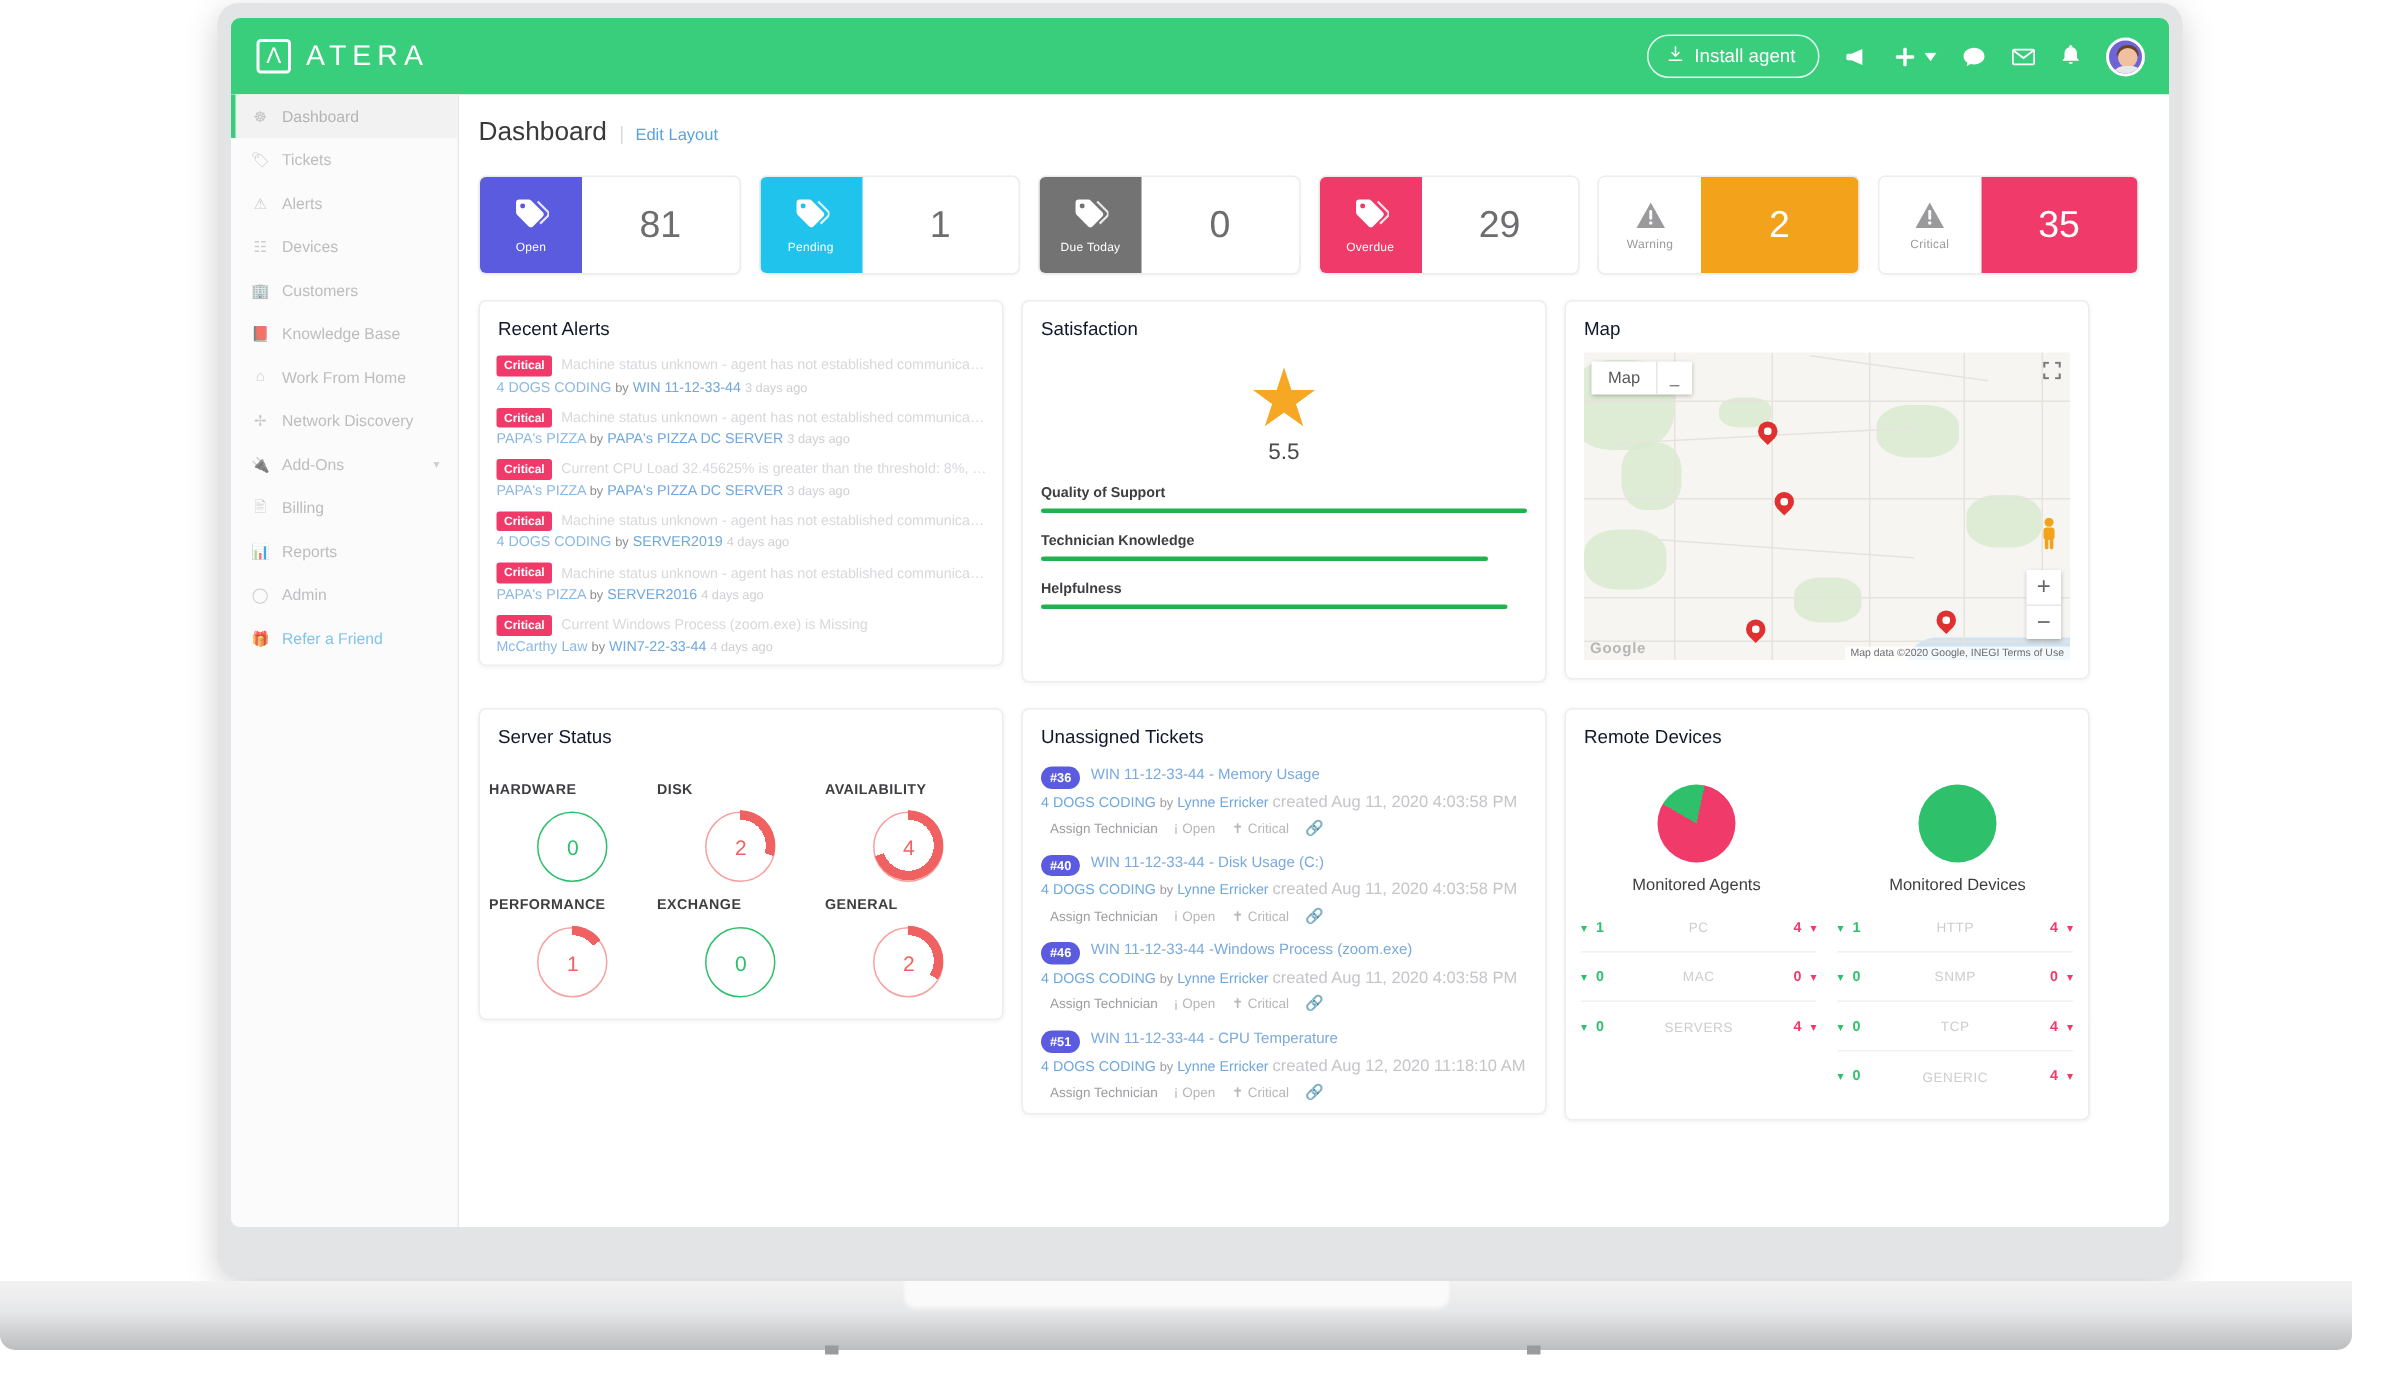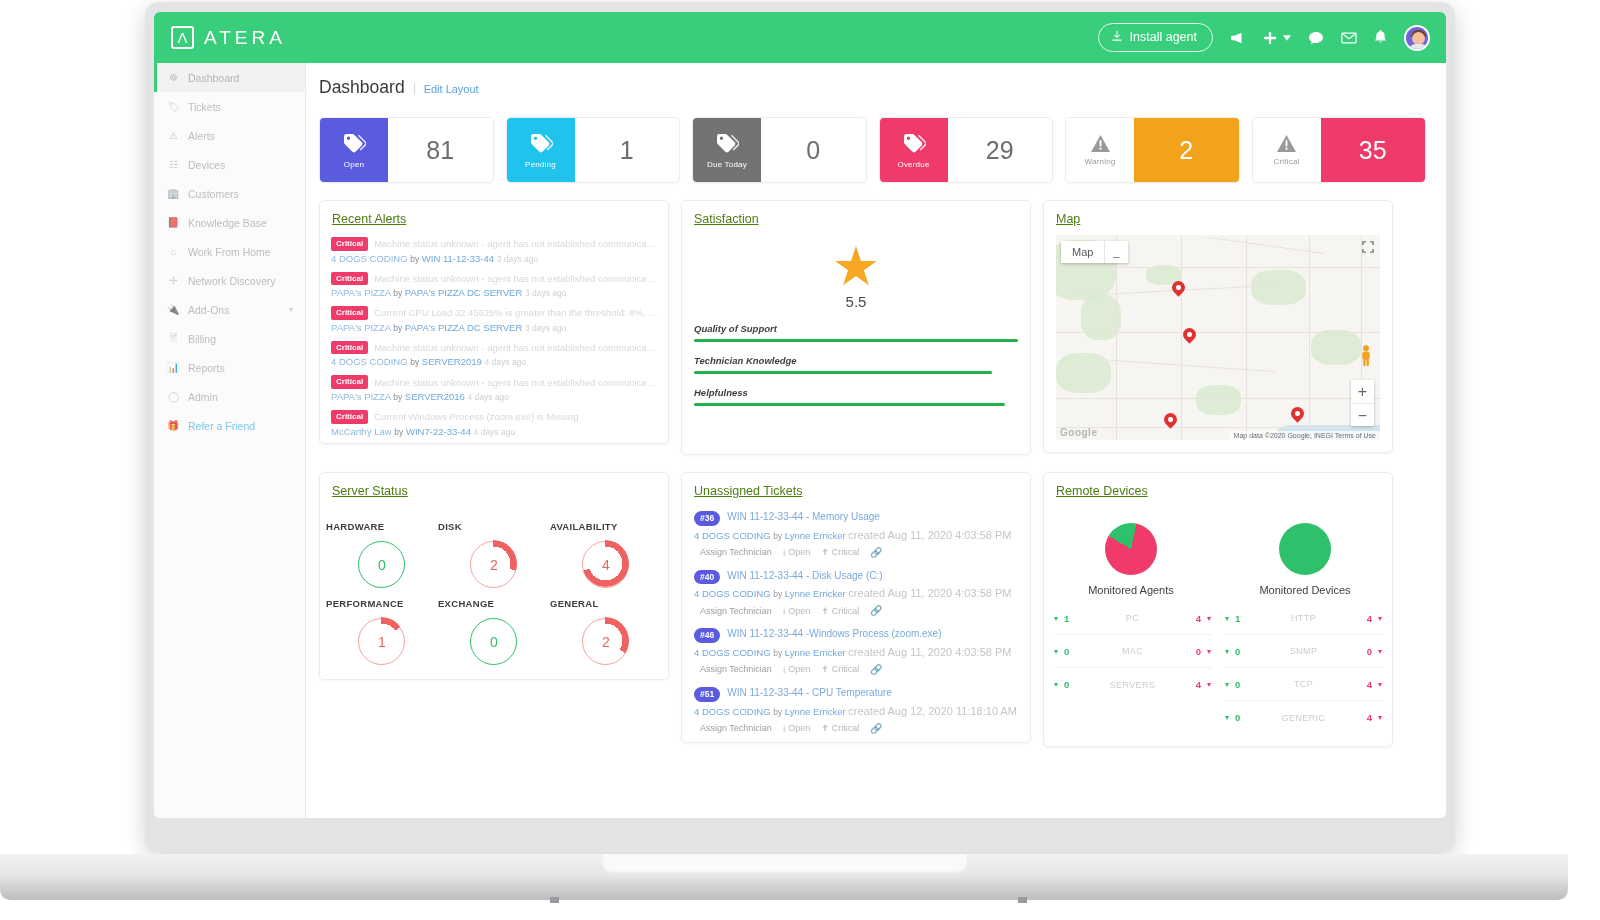--- a/index.html
+++ b/index.html
@@ -106,21 +106,21 @@
   }
   .stat-card.invert .stat-ico-box{ background:#fff !important; color:#9a9a9d;}
   .stat-card.invert .stat-val{ color:#fff; }
 
   
   .grid-row{ display:flex; gap:12px; padding:17px 20px 0 13px; align-items:flex-start;}
   .panel{
     background:#fff; border:1px solid #ededed; border-radius:5px;
     box-shadow:0 1px 3px rgba(0,0,0,0.05); overflow:hidden;
   }
-  .panel-title{ font-size:12.5px; color:#4d7c0f; padding:11px 0 9px 12px;text-decoration:underline;}
+  .panel-title{ font-size:12.5px; color:#0f172a; padding:11px 0 9px 12px;}
   .p1{ flex:0 0 350px; }
   .p2{ flex:0 0 350px; }
   .p3{ flex:0 0 350px; }
 
   
   .alert-row{ padding:2px 10px 6px 11px; }
   .alert-line1{ display:flex; align-items:center; gap:6px; }
   .badge-crit{
     background:#ef3a6a; color:#fff; font-size:8px; font-weight:bold;
     padding:2px 5px; border-radius:2px; line-height:1.2;
@@ -129,21 +129,21 @@
   .alert-line2{ font-size:9.5px; margin-top:2px; }
   .lnk-c{ color:#8cb8e4; }
   .lnk-b{ color:#6fa8dd; }
   .by-t{ color:#8d8d91; font-size:8.5px; }
   .ago{ color:#cfcfd3; font-size:8.5px; }
 
   
   .sat-star{ text-align:center; margin-top:7px; }
   .star-g{ color:#f6a723; font-size:54px; line-height:.9; }
   .sat-val{ font-size:15px; color:#4a4a4d; margin-top:2px;}
-  .sat-metric{ padding:0 12px; margin-top:13px;font-style:italic;}
+  .sat-metric{ padding:0 12px; margin-top:13px;}
   .sat-metric .mlabel{ font-size:9.5px; color:#3e3e41; font-weight:bold;}
   .bar-track{ height:3px; background:transparent; margin-top:5px; }
   .bar-fill{ height:3px; background:#22b14c; border-radius:2px;}
 
   
   .map-body{ position:relative; height:205px; margin:0 12px 12px 12px; background:#f6f5f1; overflow:hidden;}
   .map-green{ position:absolute; background:#d9ead0; opacity:.85; border-radius:40%;}
   .map-road{ position:absolute; background:#e6e3dd; }
   .map-water{ position:absolute; background:#cfe3f2; }
   .map-type-ctl{

